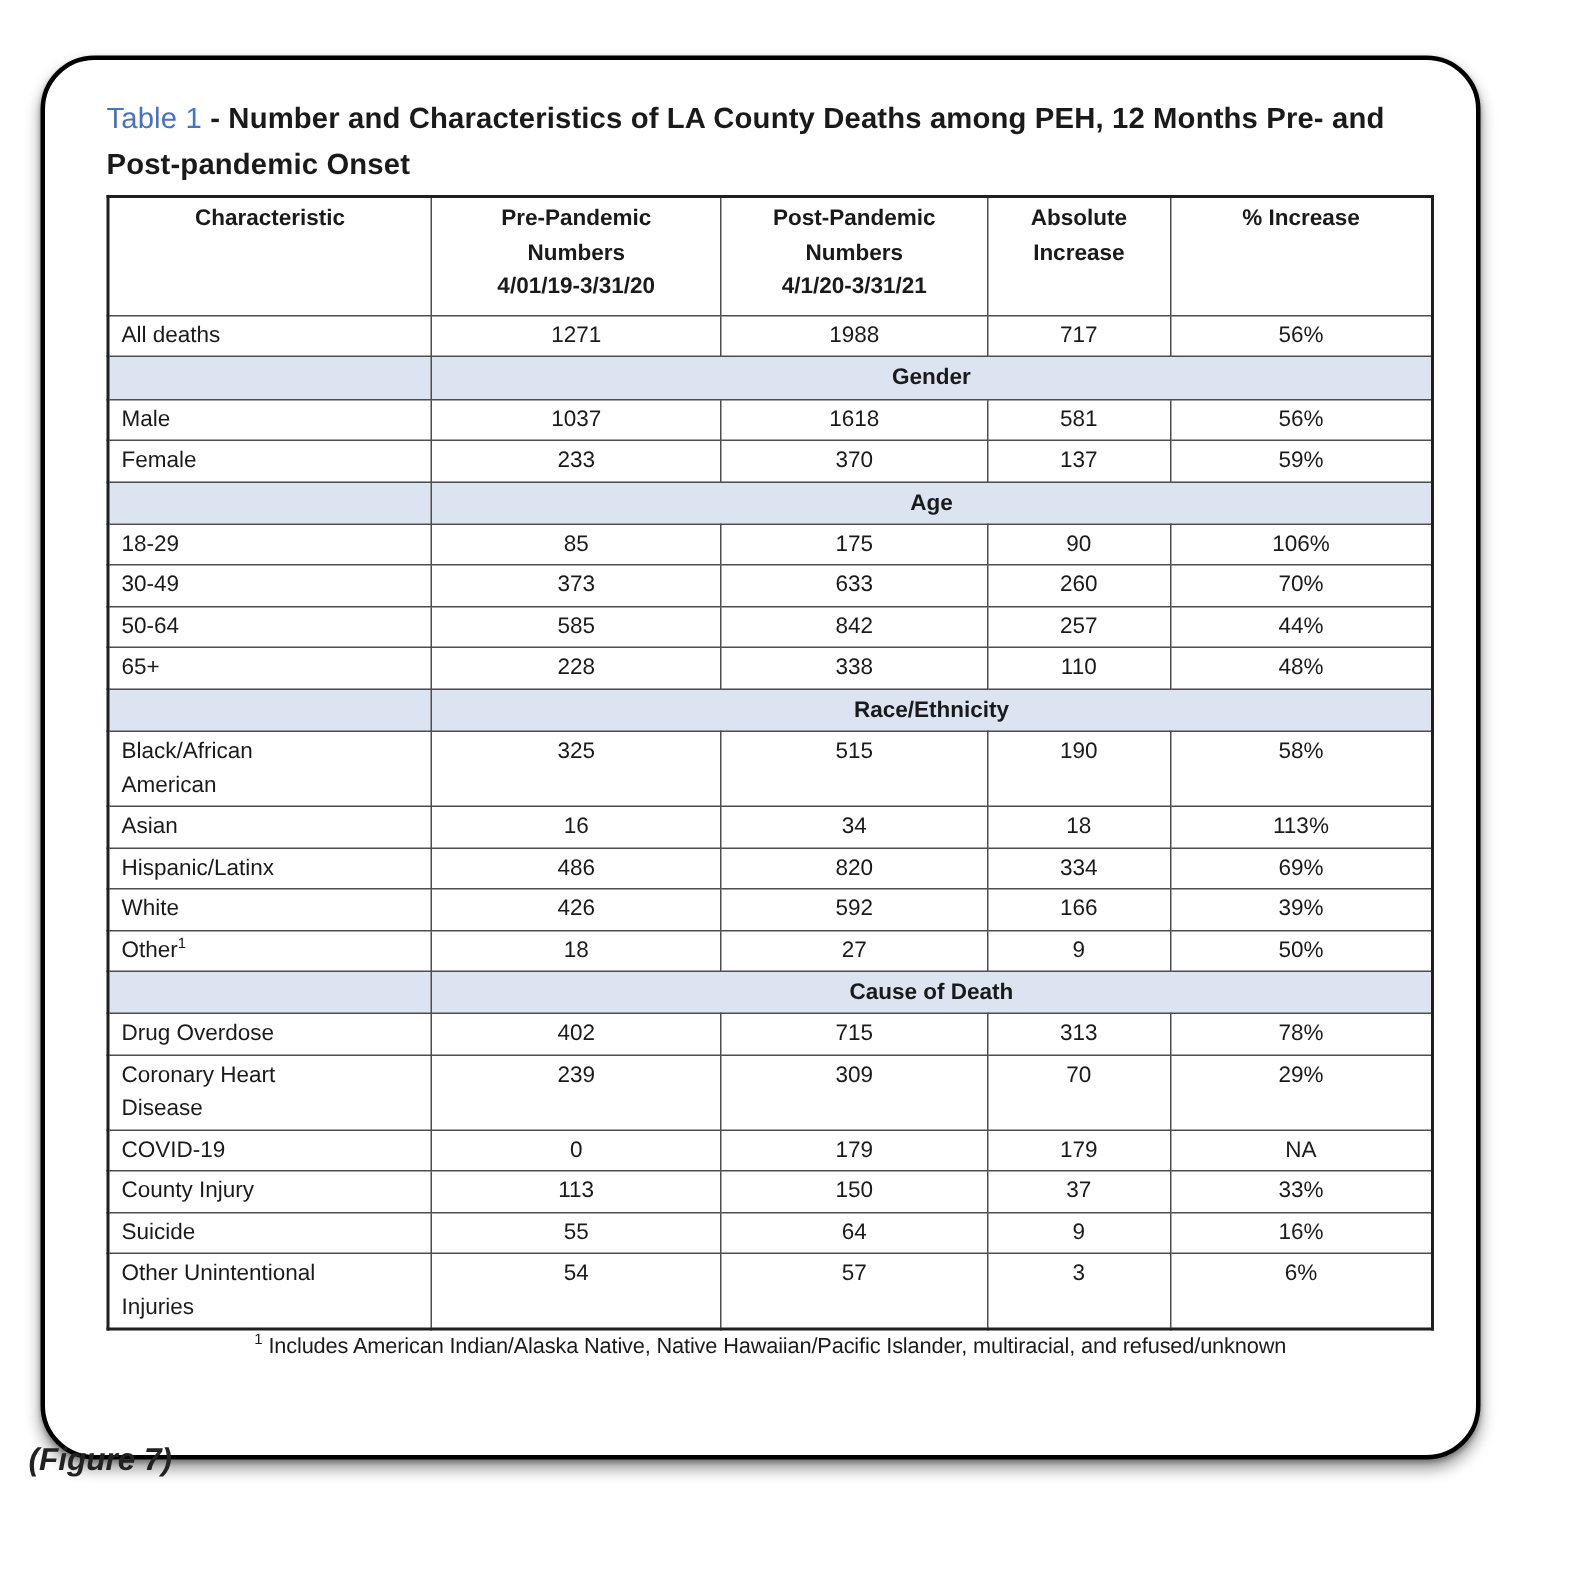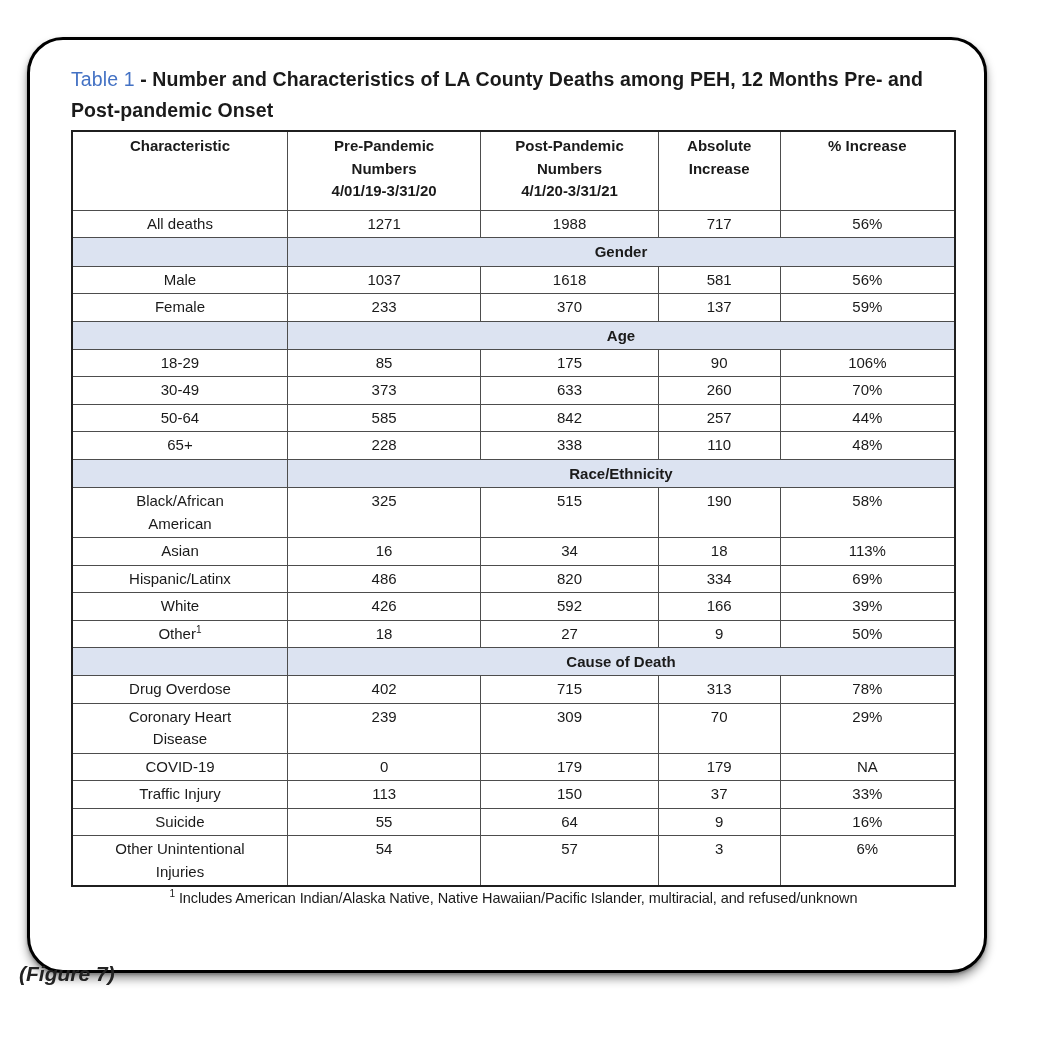--- a/index.html
+++ b/index.html
@@ -46,21 +46,21 @@
   }
   th {
     font-weight: bold;
     text-align: center;
     vertical-align: top;
     white-space: pre-line;
     padding-top: 3px;
     padding-bottom: 7px;
   }
   td.char-cell {
-    text-align: center;
+    text-align: left;
     vertical-align: top;
     white-space: pre-line;
   }
   td.num-cell {
     text-align: center;
     vertical-align: top;
   }
   tr.section-row td {
     background: var(--section-bg, #dce3f1);
     font-weight: bold;
@@ -243,21 +243,21 @@
           <td class="num-cell">29%</td>
         </tr>
         <tr>
           <td class="char-cell"><span>COVID-19</span></td>
           <td class="num-cell">0</td>
           <td class="num-cell">179</td>
           <td class="num-cell">179</td>
           <td class="num-cell">NA</td>
         </tr>
         <tr>
-          <td class="char-cell"><span>Traffic Injury</span></td>
+          <td class="char-cell"><span>County Injury</span></td>
           <td class="num-cell">113</td>
           <td class="num-cell">150</td>
           <td class="num-cell">37</td>
           <td class="num-cell">33%</td>
         </tr>
         <tr>
           <td class="char-cell"><span>Suicide</span></td>
           <td class="num-cell">55</td>
           <td class="num-cell">64</td>
           <td class="num-cell">9</td>

